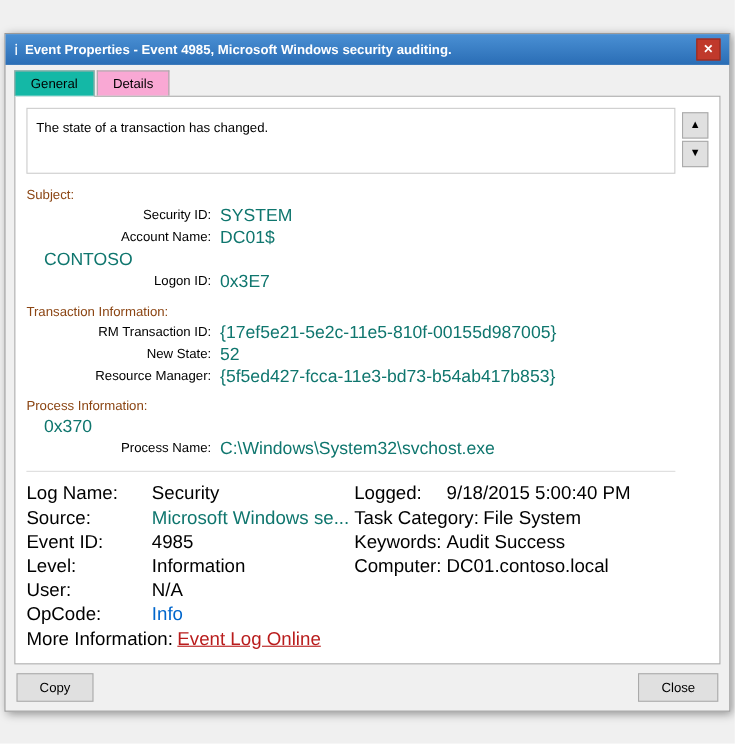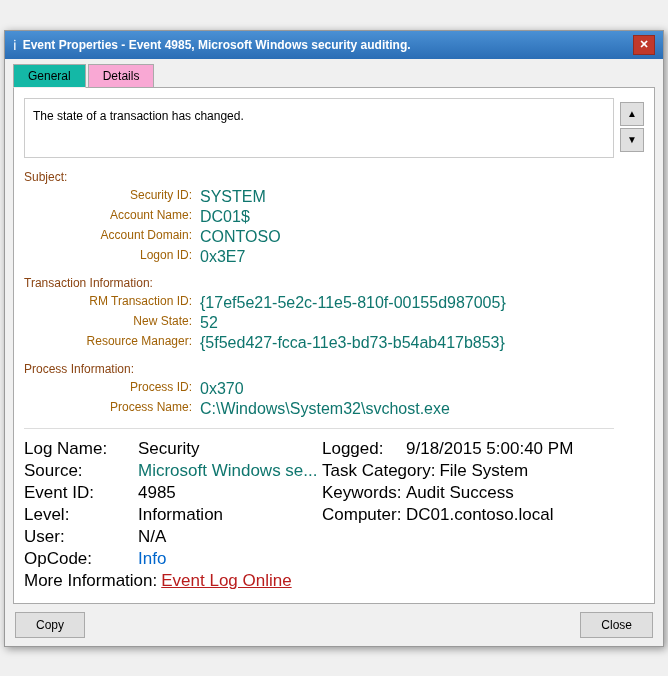--- a/index.html
+++ b/index.html
@@ -117,21 +117,21 @@
       color: #8B4513;
       font-size: 12px;
       margin-bottom: 4px;
     }
     .field-row {
       display: flex;
       margin-bottom: 2px;
       padding-left: 16px;
     }
     .field-label {
-      color: #a16207;
+      color: #000000;
       min-width: 160px;
       font-size: 12px;
       text-align: right;
       padding-right: 8px;
     }
     .field-value {
       color: #0f766e;
       font-size: 16px;
     }
     .section-gap { margin-bottom: 10px; }
@@ -183,21 +183,20 @@
         <div class="section-label">Subject:</div>
         <div class="field-row">
           <span class="field-label">Security ID:</span>
           <span class="field-value">SYSTEM</span>
         </div>
         <div class="field-row">
           <span class="field-label">Account Name:</span>
           <span class="field-value">DC01$</span>
         </div>
         <div class="field-row">
-          <span class="field-label">Account Domain:</span>
           <span class="field-value">CONTOSO</span>
         </div>
         <div class="field-row">
           <span class="field-label">Logon ID:</span>
           <span class="field-value">0x3E7</span>
         </div>
       </div>
 
       <div class="section-gap">
         <div class="section-label">Transaction Information:</div>
@@ -211,21 +210,20 @@
         </div>
         <div class="field-row">
           <span class="field-label">Resource Manager:</span>
           <span class="field-value">{5f5ed427-fcca-11e3-bd73-b54ab417b853}</span>
         </div>
       </div>
 
       <div class="section-gap">
         <div class="section-label">Process Information:</div>
         <div class="field-row">
-          <span class="field-label">Process ID:</span>
           <span class="field-value">0x370</span>
         </div>
         <div class="field-row">
           <span class="field-label">Process Name:</span>
           <span class="field-value">C:\Windows\System32\svchost.exe</span>
         </div>
       </div>
 
       <hr class="divider">
 

